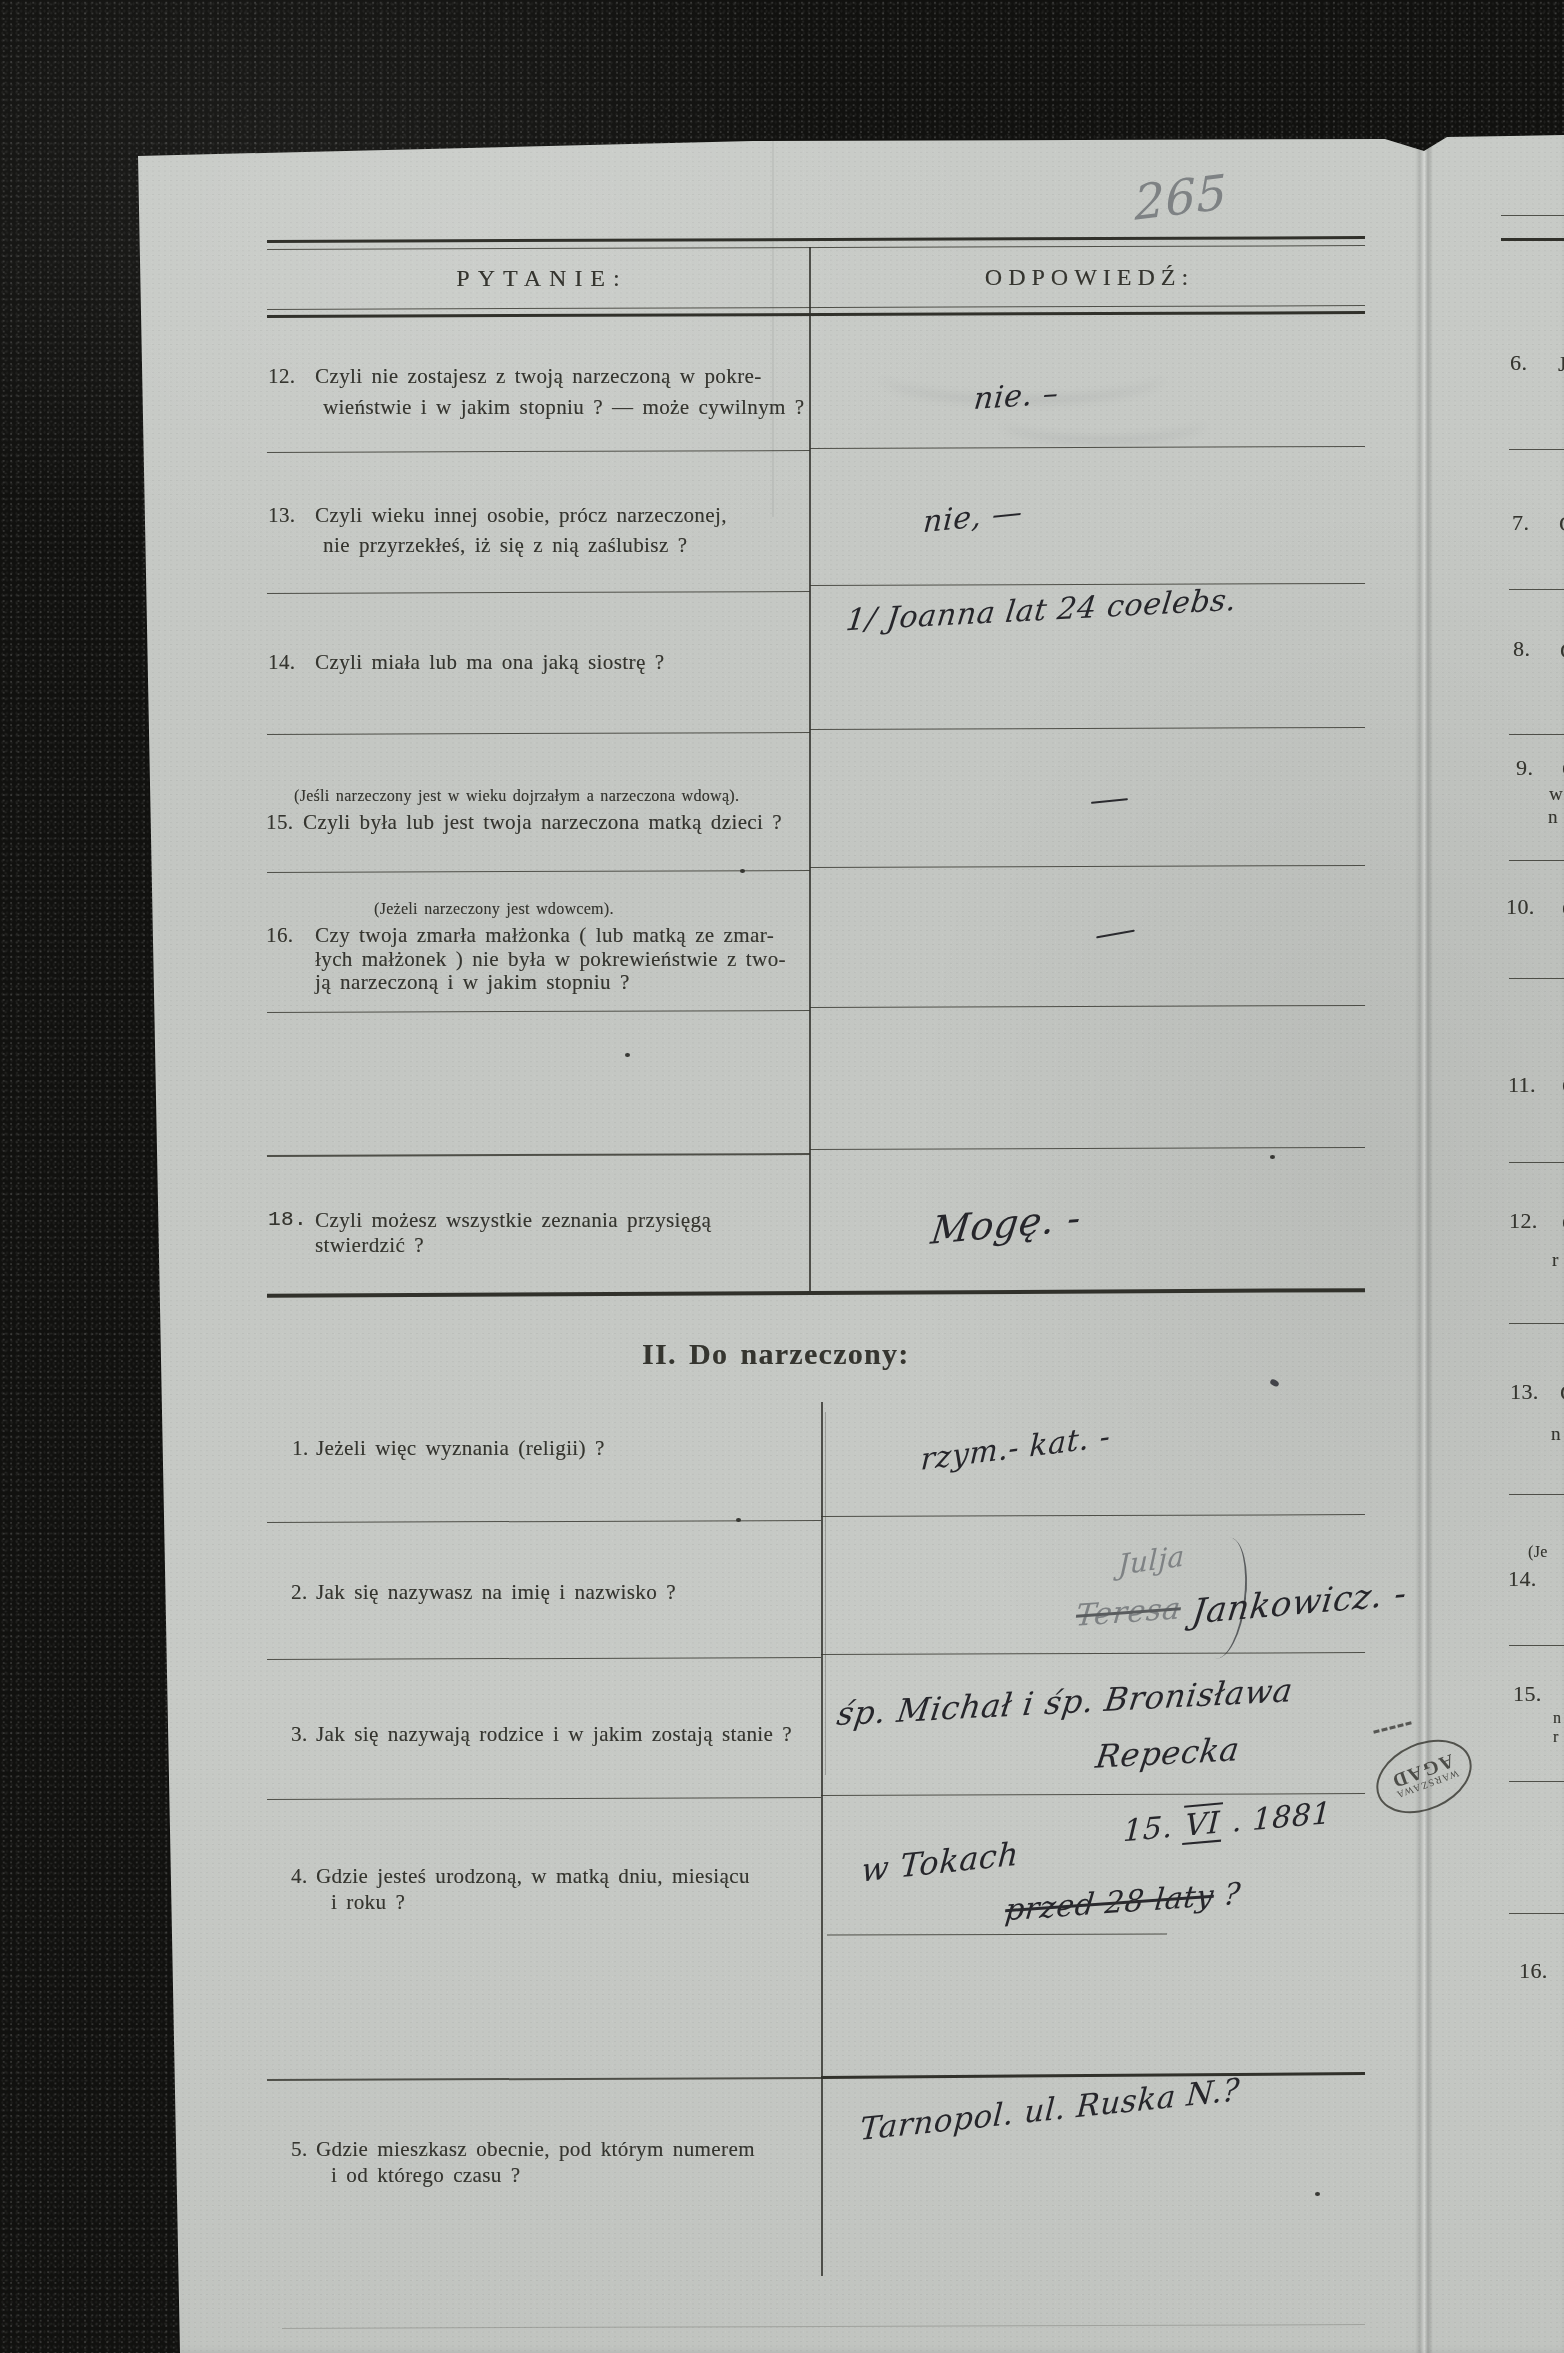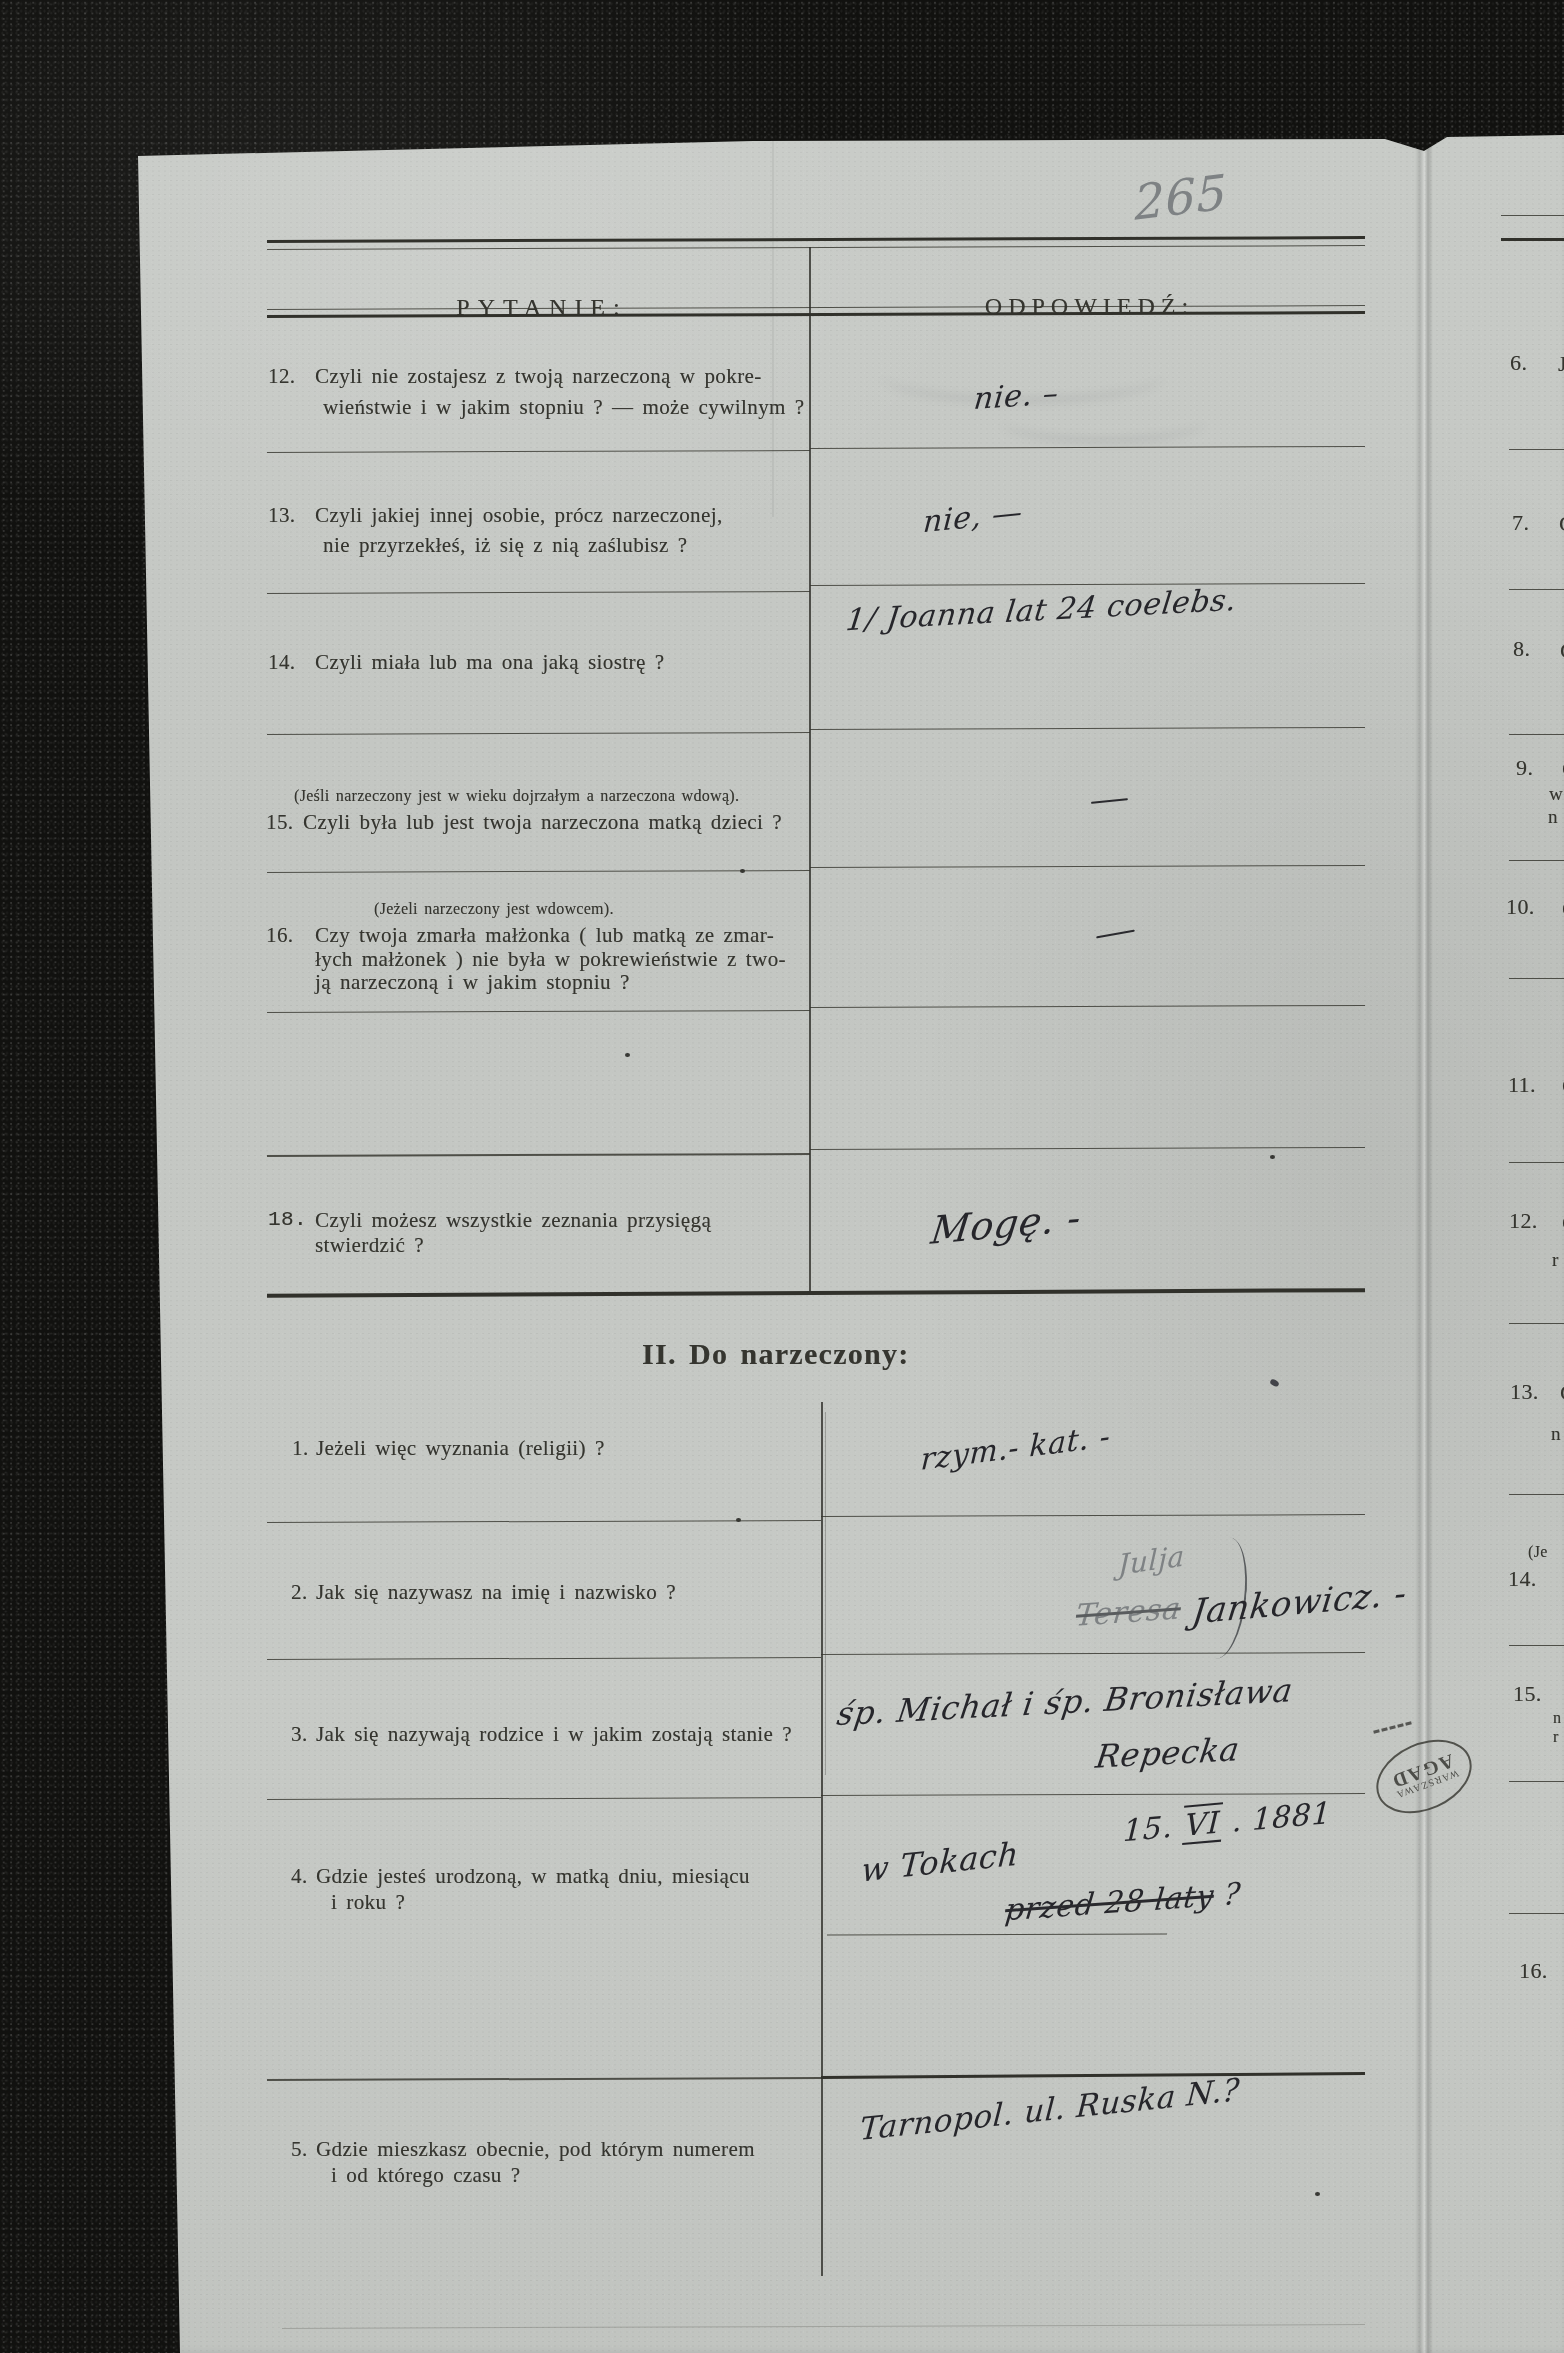--- a/index.html
+++ b/index.html
@@ -25,21 +25,21 @@
     background-size:100% 100%,100% 100%,6px 4.7px,8.7px 7.4px,100% 100%;
     box-shadow:inset 5.4px 2.7px 12px rgba(0,0,0,.18);
   }
   .print{
     position:absolute;font-family:"Liberation Serif","DejaVu Serif",serif;
     color:#35352f;white-space:nowrap;letter-spacing:0.4px;word-spacing:3.4px;
     text-shadow:0.2px 0.2px 0.3px rgba(25,25,20,.35);
   }
   .small{font-size:16px;letter-spacing:0.3px;word-spacing:2px;}
   .q{font-size:21px;}
-  .colhead{font-size:24px;letter-spacing:8px;font-weight:400;margin-top:29px;}
+  .colhead{font-size:24px;letter-spacing:8px;font-weight:400;}
   .rule{position:absolute;background:rgba(52,52,45,.82);height:1.3px;transform:rotate(-.2deg);}
   .rule.thick{background:#31312b;}
   .vline{position:absolute;width:2px;background:rgba(48,48,42,.8);}
   .hw{
     position:absolute;font-family:"DejaVu Serif",serif;font-style:italic;
     color:#26262b;white-space:nowrap;letter-spacing:0.7px;
   }
   .pencil{color:#7e8284;}
   .strike{text-decoration:line-through;text-decoration-thickness:2.7px;}
   .ou{border-top:2px solid currentColor;border-bottom:2px solid currentColor;padding:0 2px;}
@@ -90,21 +90,21 @@
     <div class="ghost" style="left:881px;top:350px;">
       <div style="width:282px;height:47px;"></div>
       <div style="width:202px;height:34px;margin-left:121px;"></div>
     </div>
     <div class="hw" style="left:974px;top:378px;font-size:30px;transform:rotate(-4deg) skewX(-10deg);">nie. –</div>
 
     <div class="rule" style="left:267px;top:451px;width:543px;"></div>
     <div class="rule" style="left:810px;top:447px;width:555px;"></div>
 
     <div class="print q" style="left:268px;top:503px;">13.</div>
-    <div class="print q" style="left:315px;top:503px;">Czyli jakiej innej osobie, prócz narzeczonej,</div>
+    <div class="print q" style="left:315px;top:503px;">Czyli wieku innej osobie, prócz narzeczonej,</div>
     <div class="print q" style="left:323px;top:533px;">nie przyrzekłeś, iż się z nią zaślubisz ?</div>
     <div class="hw" style="left:923px;top:499px;font-size:30px;transform:rotate(-6deg) skewX(-10deg);">nie, —</div>
 
     <div class="rule" style="left:267px;top:592px;width:543px;"></div>
     <div class="rule" style="left:810px;top:584px;width:555px;"></div>
 
     <div class="hw" style="left:846px;top:592px;font-size:30px;transform:rotate(-3deg) skewX(-10deg);">1/ Joanna lat 24 coelebs.</div>
     <div class="print q" style="left:268px;top:650px;">14.</div>
     <div class="print q" style="left:315px;top:650px;">Czyli miała lub ma ona jaką siostrę ?</div>
 

